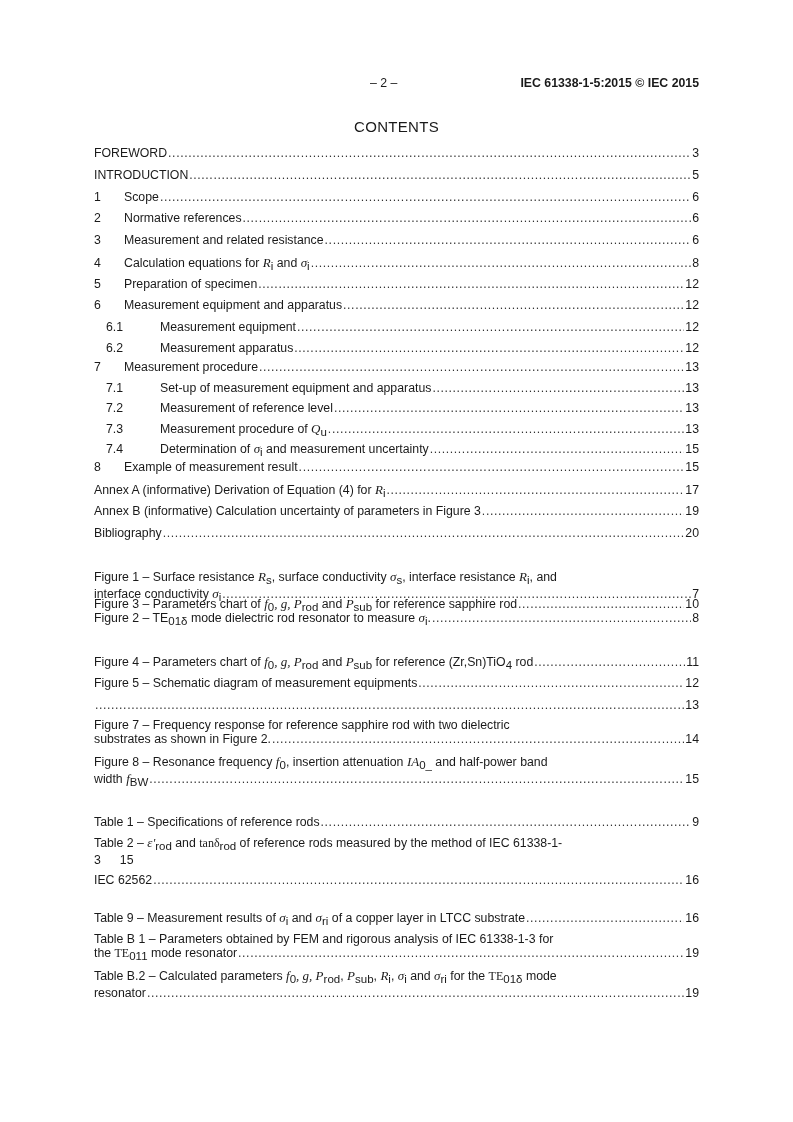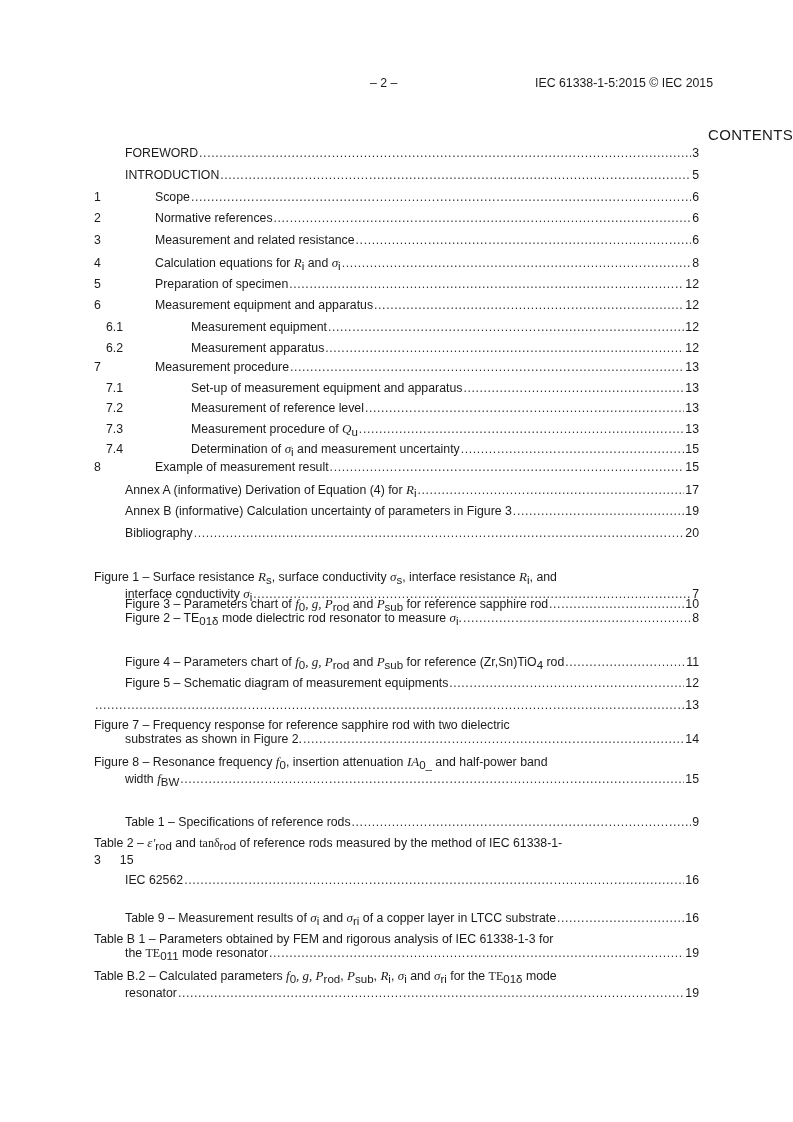--- a/index.html
+++ b/index.html
@@ -1,30 +1,30 @@
 <!DOCTYPE html>
 <html><head>
 <meta charset="utf-8">
 <style>
   html, body { margin: 0; padding: 0; background: #ffffff; }
   body { width: 793px; height: 1122px; position: relative; overflow: hidden;
          font-family: "Liberation Sans", sans-serif; color: #1a1a1a; font-size: 12.3px; }
   .header { position: absolute; top: 76px; left: 0; width: 793px; height: 16px; }
   .page-num { position: absolute; left: 370px; top: 0; }
-  .doc-id { position: absolute; right: 80px; top: 0; }
-  .title { position: absolute; top: 126px; left: 0; width: 793px; text-align: right;
+  .doc-id { position: absolute; right: 94px; top: 0; font-weight: bold; }
+  .title { position: absolute; top: 118px; left: 0; width: 793px; text-align: center;
            font-size: 15px; letter-spacing: 0.3px; }
   .toc { position: absolute; left: 94px; width: 605px; }
   .entry { position: absolute; left: 0; width: 605px; line-height: 15px; }
   .line { display: flex; align-items: baseline; white-space: nowrap; }
   .num { display: inline-block; }
   .lvl1 .num { width: 30px; }
   .lvl2 { padding-left: 12px; box-sizing: border-box; }
   .lvl2 .num { width: 54px; }
-  .txt { white-space: nowrap; margin-left: 31px; }
+  .txt { white-space: nowrap; }
   .dots { flex: 1; overflow: hidden; white-space: nowrap; margin: 0 1px; color: #333; }
   .dots::before { content: "....................................................................................................................................................................................................................................................................."; letter-spacing: 0.6px; }
   .pg { text-align: right; }
   .ml { line-height: 14px; }
   .ml .l1 { white-space: nowrap; }
   i.m { font-family: "Liberation Serif", serif; font-style: italic; font-size: 13px; }
   span.sub { font-size: 11.5px; vertical-align: -3px; }
   span.rm { font-family: "Liberation Serif", serif; font-size: 12px; }
 </style>
 </head>

